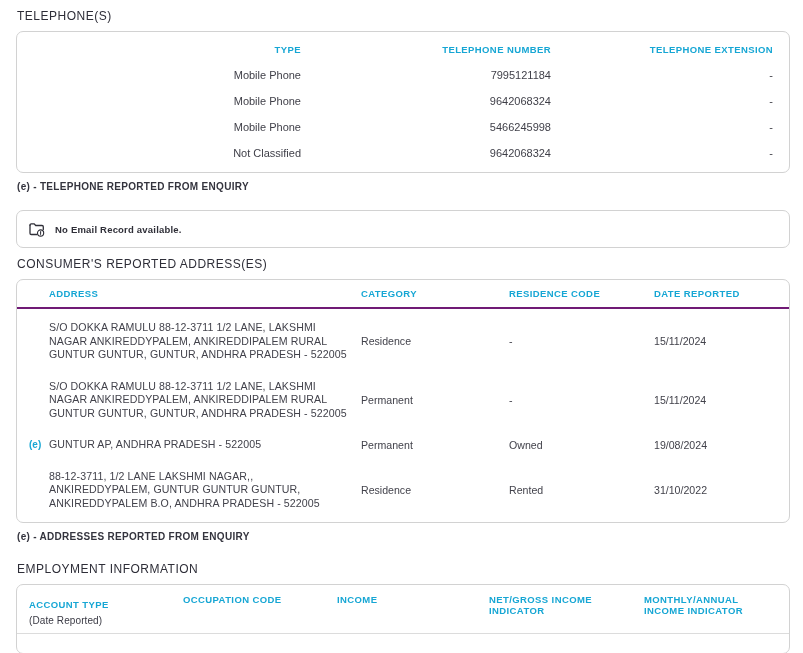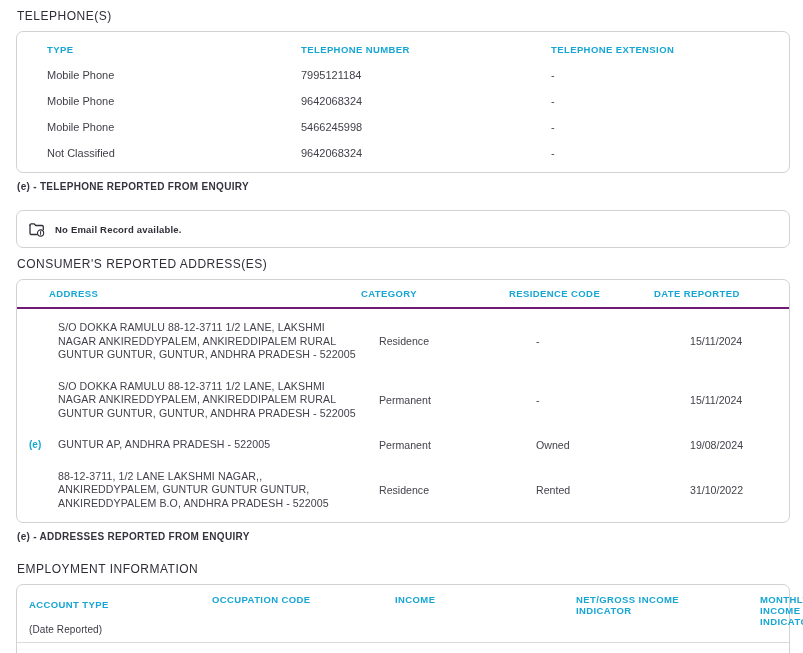--- a/index.html
+++ b/index.html
@@ -25,21 +25,21 @@
     font-size: 10px; font-weight: 700; color: #34343e;
     letter-spacing: 0.3px; margin: 8px 0 0 1px;
   }
 
   .col-header {
     font-size: 9.5px; font-weight: 800; color: #16a6d4;
     letter-spacing: 0.4px; text-transform: uppercase; line-height: 11px;
   }
 
   
-  .tel-card { margin-bottom: 6px; padding: 4px 0 6px 0; }
+  .tel-card { margin-bottom: 6px; padding: 4px 0 6px 0; text-align: right; }
   .tel-grid {
     display: grid; grid-template-columns: 254px 250px 1fr;
     padding: 0 16px 0 30px; align-items: center;
   }
   .tel-grid.header-row { height: 26px; }
   .tel-grid.data-row { height: 26px; font-size: 11px; color: #3f3f48; }
 
   
   .email-card {
     height: 38px; display: flex; align-items: center;
@@ -48,39 +48,38 @@
   .email-card .msg { font-size: 9.5px; font-weight: 700; color: #2f2f38; letter-spacing: 0.2px; }
   .folder-icon svg { display: block; }
 
   
   .addr-card { margin-bottom: 0; }
   .addr-grid {
     display: grid; grid-template-columns: 20px 312px 148px 145px 1fr;
     padding: 0 14px 0 12px; align-items: center;
   }
   .addr-grid.header-row { height: 29px; border-bottom: 2px solid #701a75; }
-  .addr-grid.data-row { padding-top: 9px; padding-bottom: 9px; font-size: 10.6px; color: #42424b; gap: 9px; }
+  .addr-grid.data-row { padding-top: 9px; padding-bottom: 9px; font-size: 10.6px; color: #42424b; }
   .addr-grid .marker { font-size: 10px; font-weight: 700; color: #16a6d4; align-self: center; }
   .addr-grid .addr-text {
     text-transform: uppercase; line-height: 13.5px; padding-right: 14px;
     letter-spacing: 0.1px;
   }
   .addr-grid.data-row:nth-child(2) { padding-top: 12px; }
   .addr-grid.data-row:last-child { padding-bottom: 12px; }
 
   
   .emp-card { }
   .emp-grid {
     display: grid; grid-template-columns: 154px 154px 152px 155px 1fr;
     padding: 0 14px 16px 12px;
-    gap: 29px;
   }
   .emp-grid.header-row { padding-top: 9px; padding-bottom: 7px; border-bottom: 1px solid #dcdcdc; }
   .emp-grid.data-row { padding-top: 9px; padding-bottom: 10px; font-size: 11px; color: #3f3f48; }
-  .emp-grid .sub { font-size: 10px; font-weight: 500; color: #3a3a44; margin-top: 12px; letter-spacing: 0.1px; }
+  .emp-grid .sub { font-size: 10px; font-weight: 500; color: #3a3a44; margin-top: 3px; letter-spacing: 0.1px; }
   .emp-grid .cell { padding-right: 10px; }
 
   .spacer-18 { height: 18px; }
   .spacer-20 { height: 20px; }
 </style>
 </head>
 <body>
 
 <div class="page">
 

